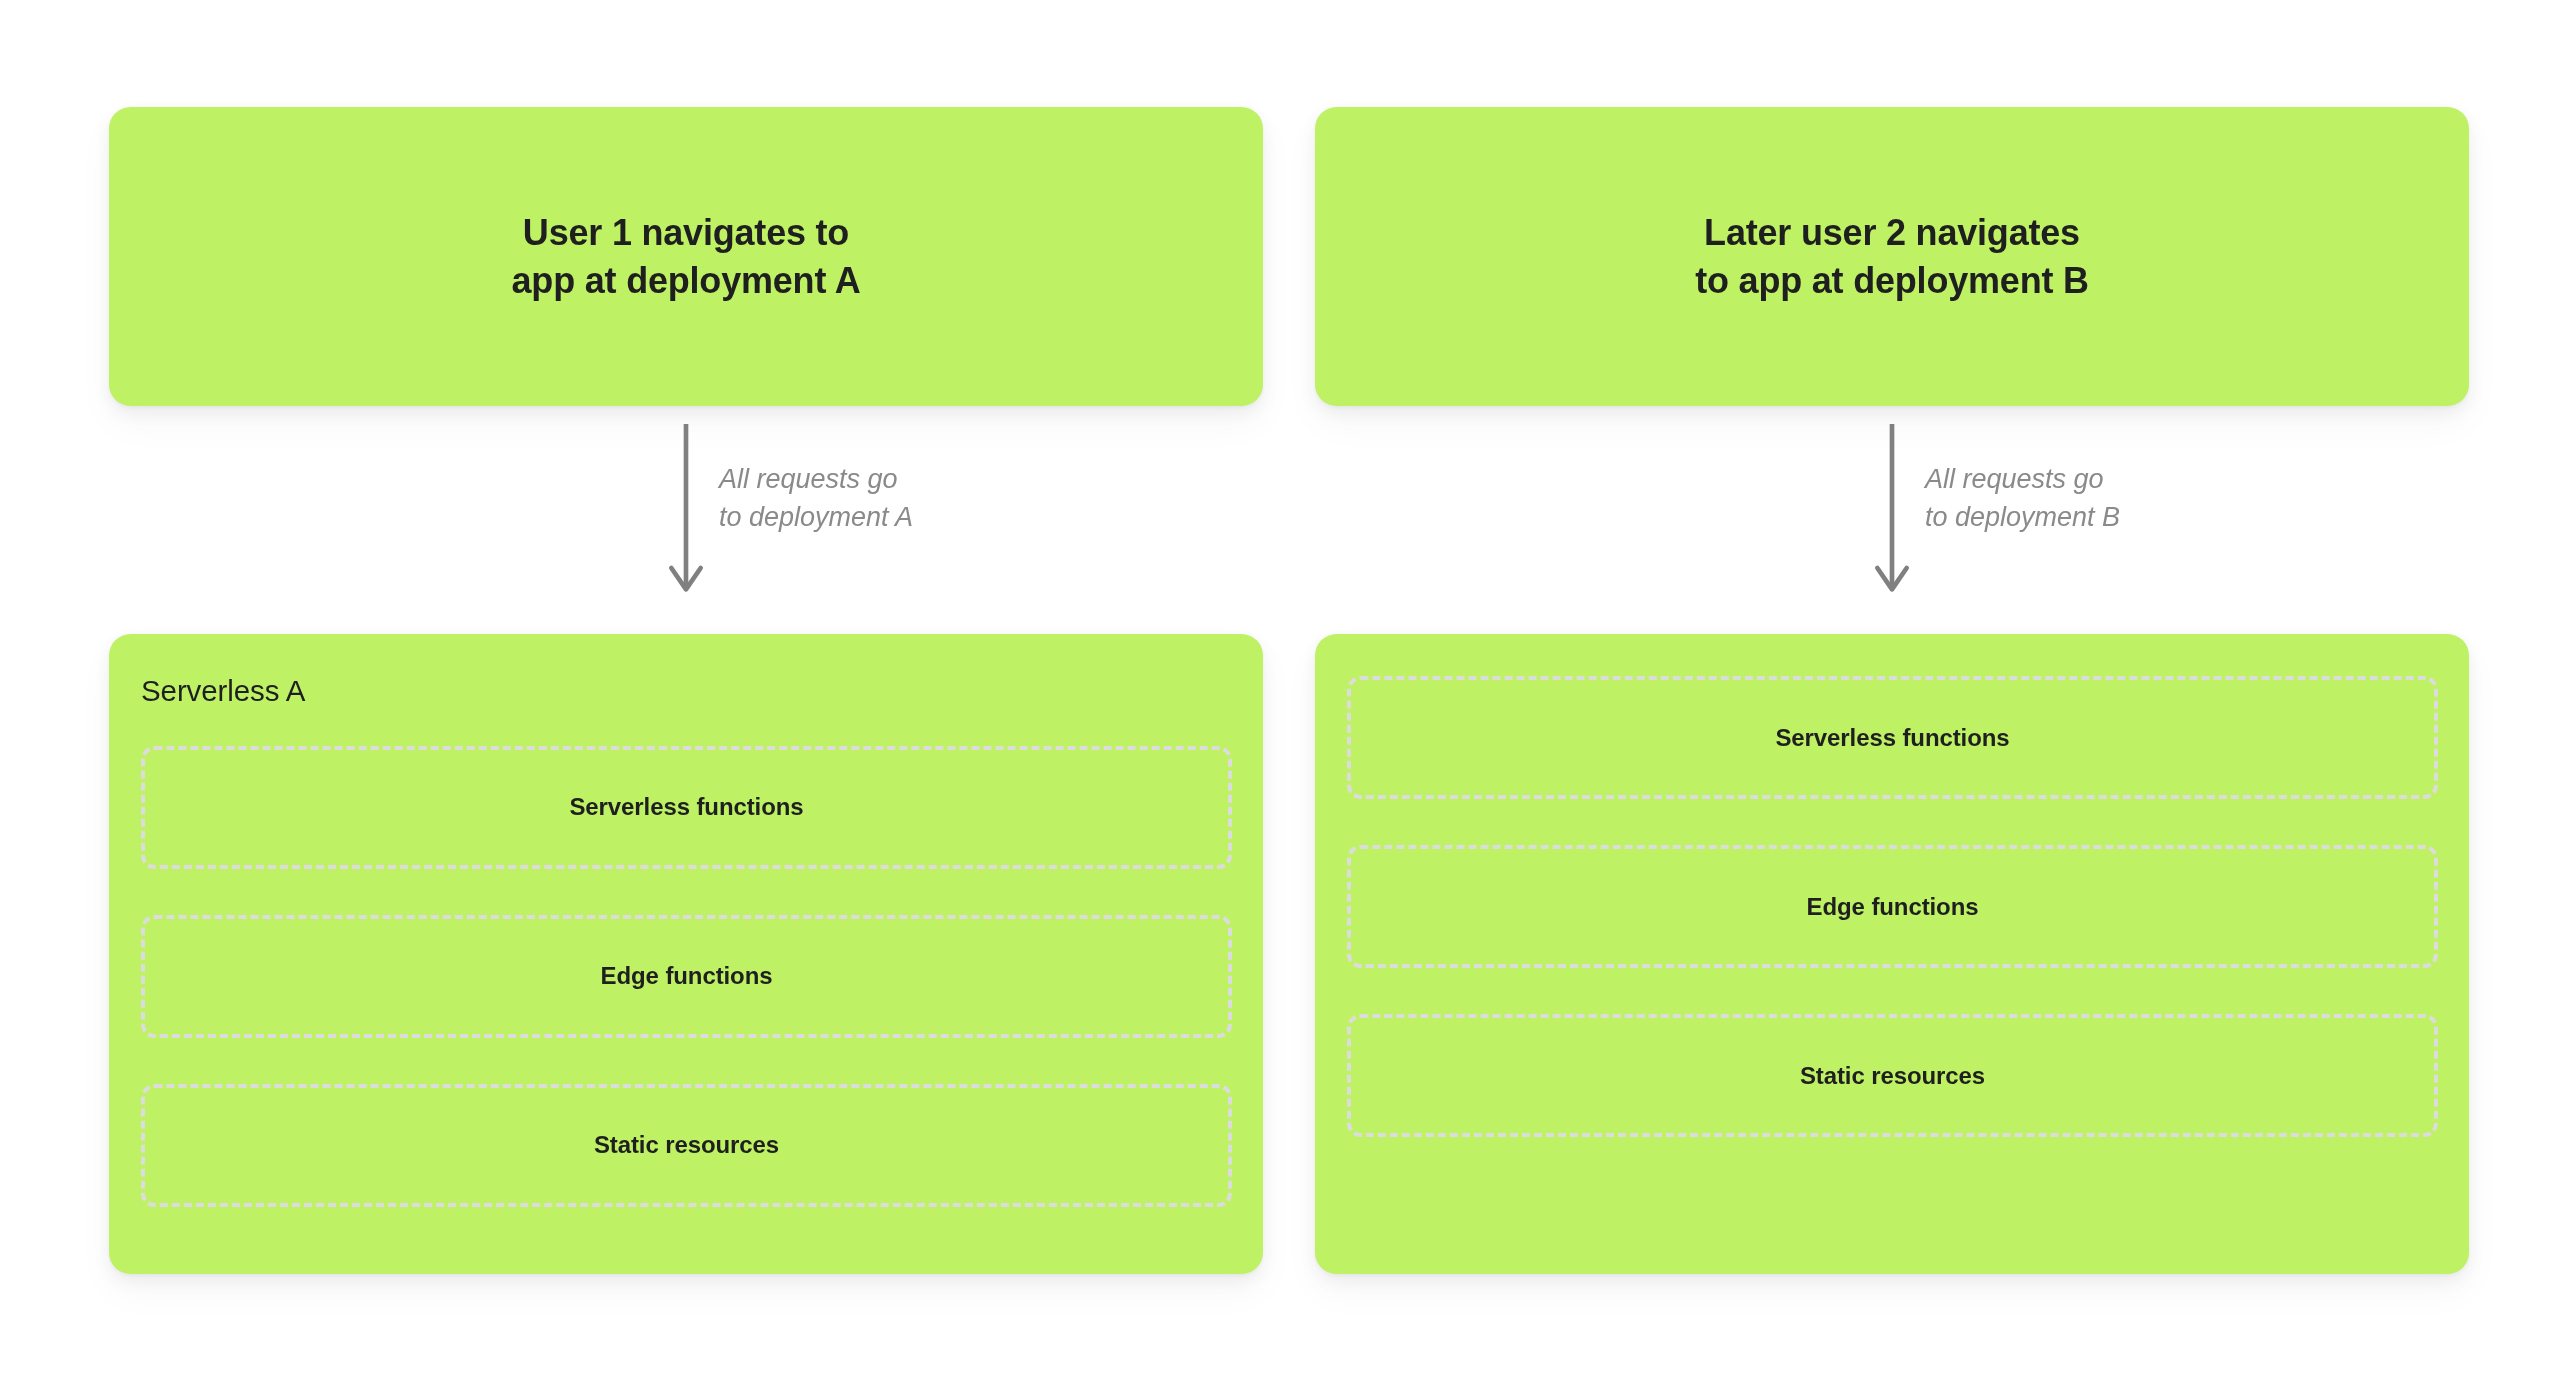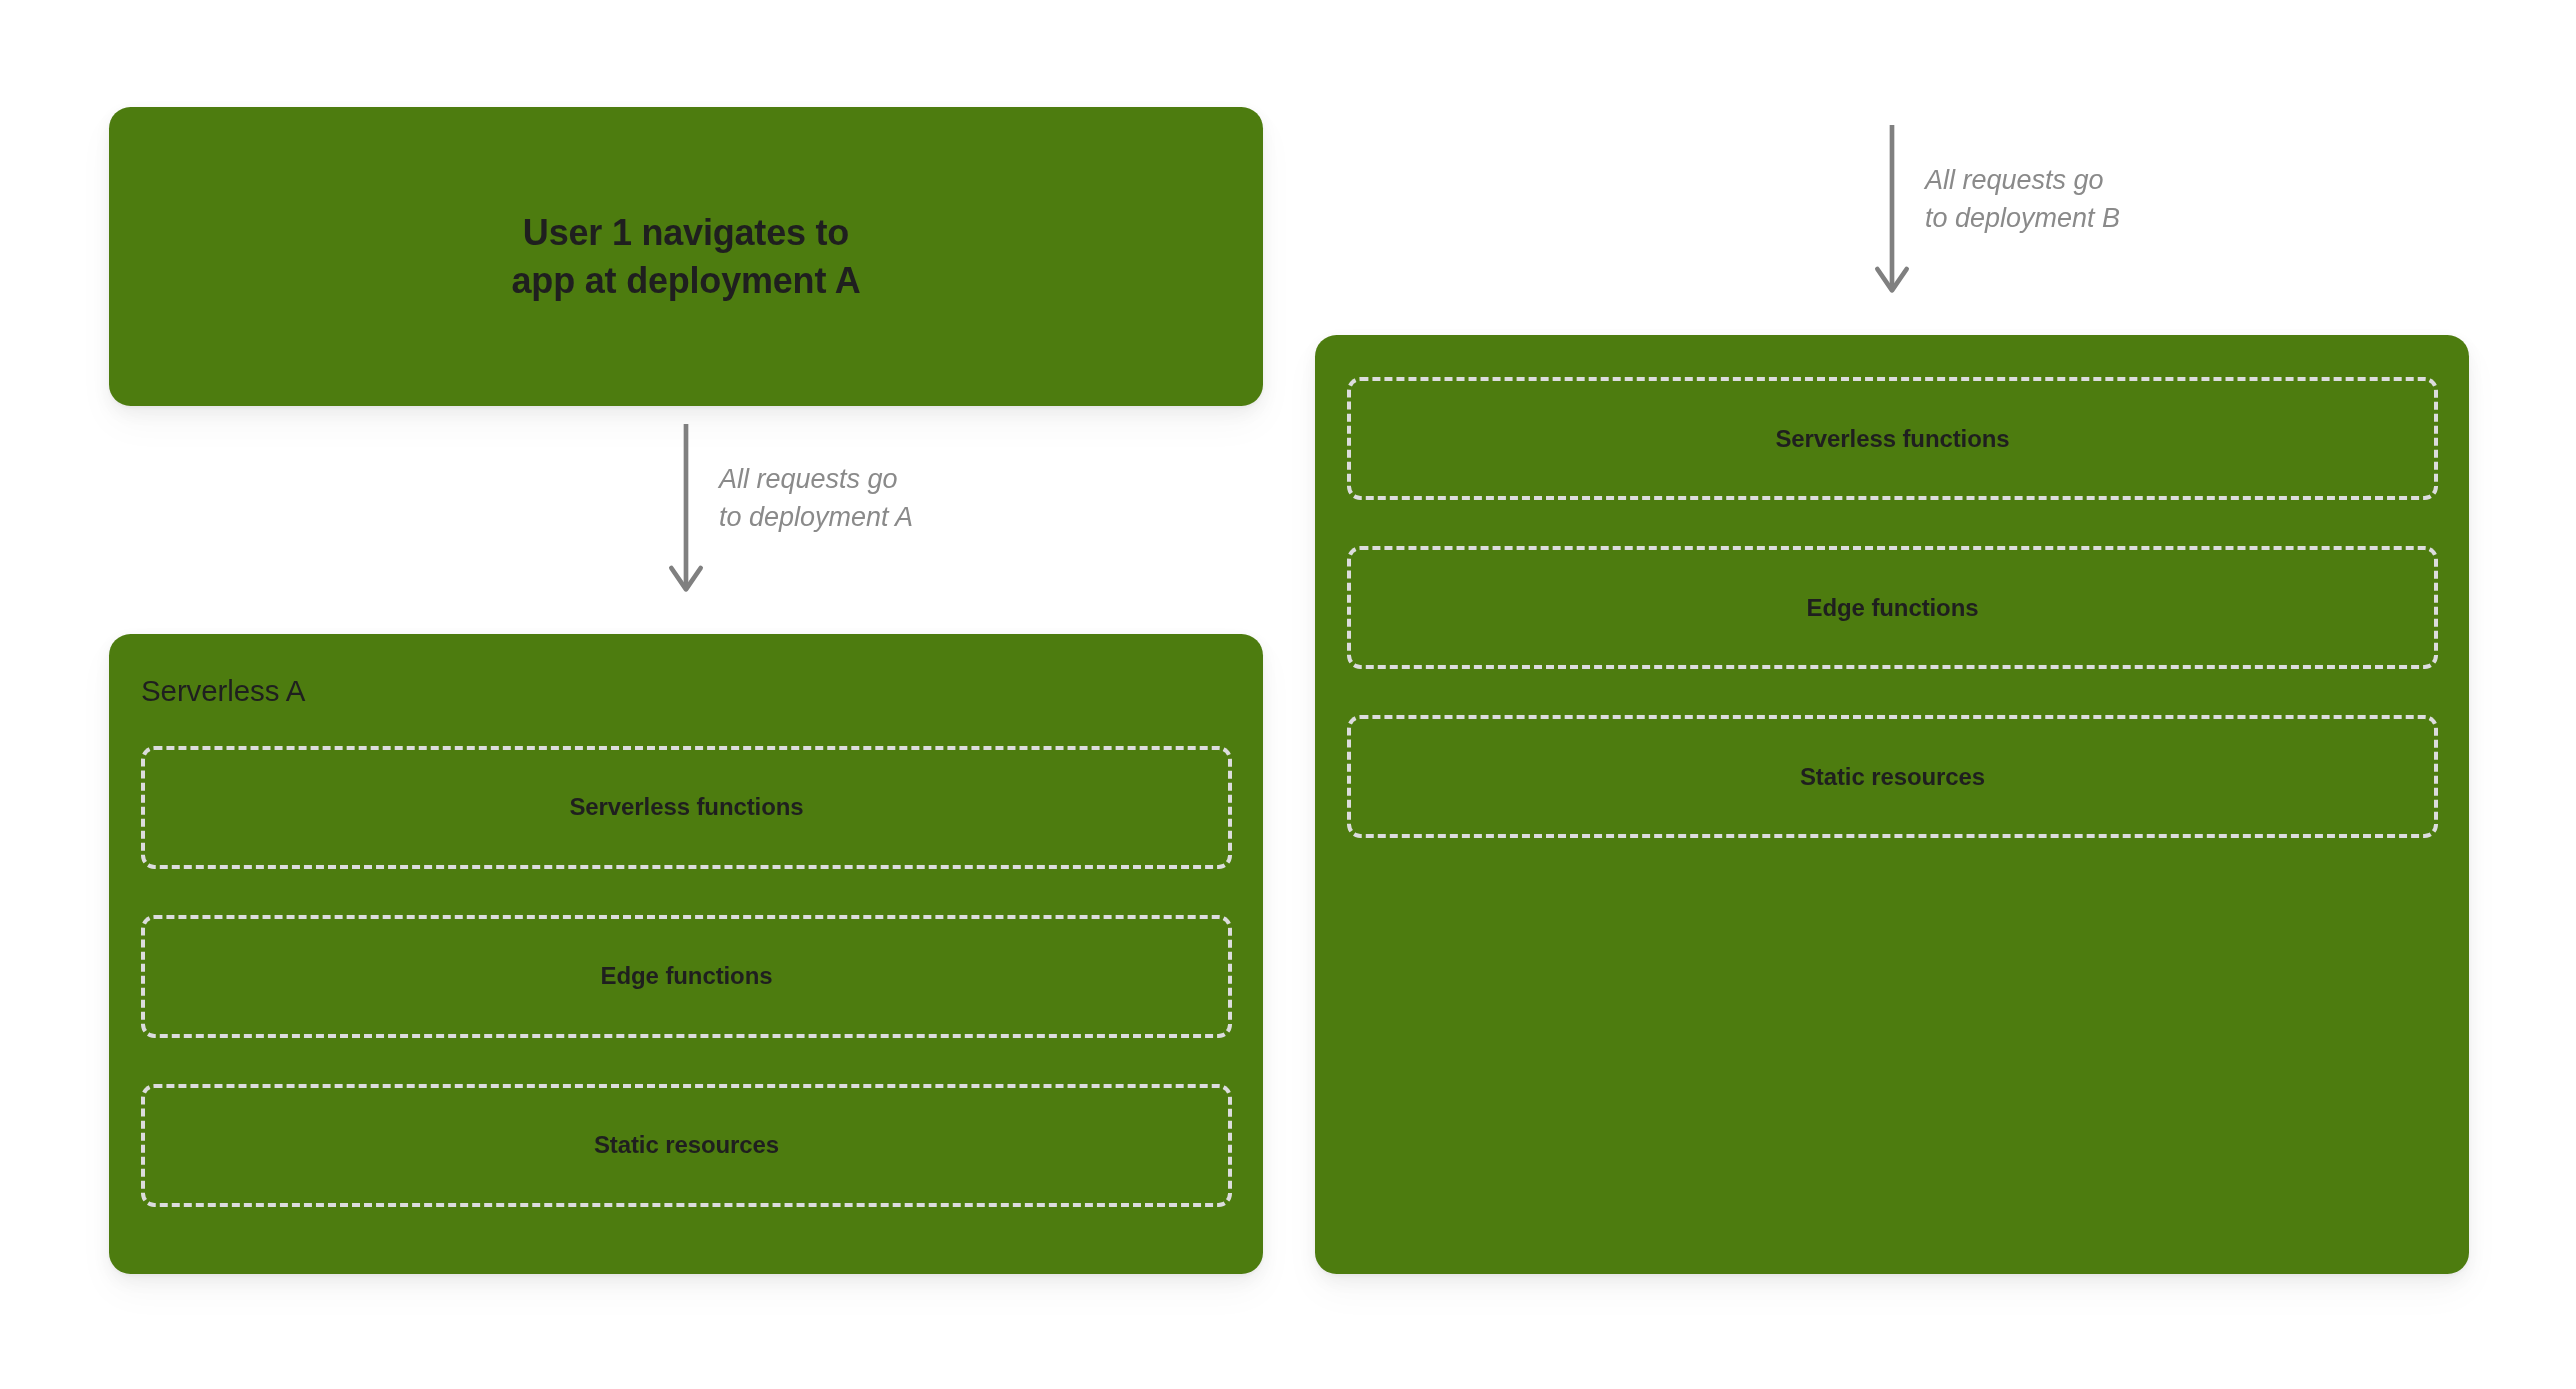--- a/index.html
+++ b/index.html
@@ -36,21 +36,21 @@
   }
   .column {
     flex: 1 1 0;
     display: flex;
     flex-direction: column;
     min-width: 0;
   }
 
   
   .card {
-    background: #4d7c0f;
+    background: #bef264;
     border-radius: 21.5px;
     box-shadow:
       0 1.3px 3.4px rgba(0,0,0,0.035),
       0 6.7px 17.4px rgba(0,0,0,0.055),
       0 17.4px 38px rgba(0,0,0,0.035);
   }
 
   
   .user-card {
     height: 299px;
@@ -170,20 +170,24 @@
           <div class="resource-box">
             <span class="resource-label">Static resources</span>
           </div>
         </div>
       </div>
 
     </div>
 
     <div class="column">
 
+      <div class="card user-card">
+        <div class="user-card-title">Later user 2 navigates
+to app at deployment B</div>
+      </div>
 
       <div class="connector">
         <svg class="connector-arrow" viewBox="0 0 60 268" aria-hidden="true">
           <path d="M30 2 L30 250" stroke="#808080" stroke-width="7" fill="none" stroke-linecap="butt"></path>
           <path d="M8 218 L30 250 L52 218" stroke="#808080" stroke-width="7" fill="none" stroke-linecap="round" stroke-linejoin="round"></path>
         </svg>
         <div class="connector-label">All requests go
 to deployment B</div>
       </div>
 

